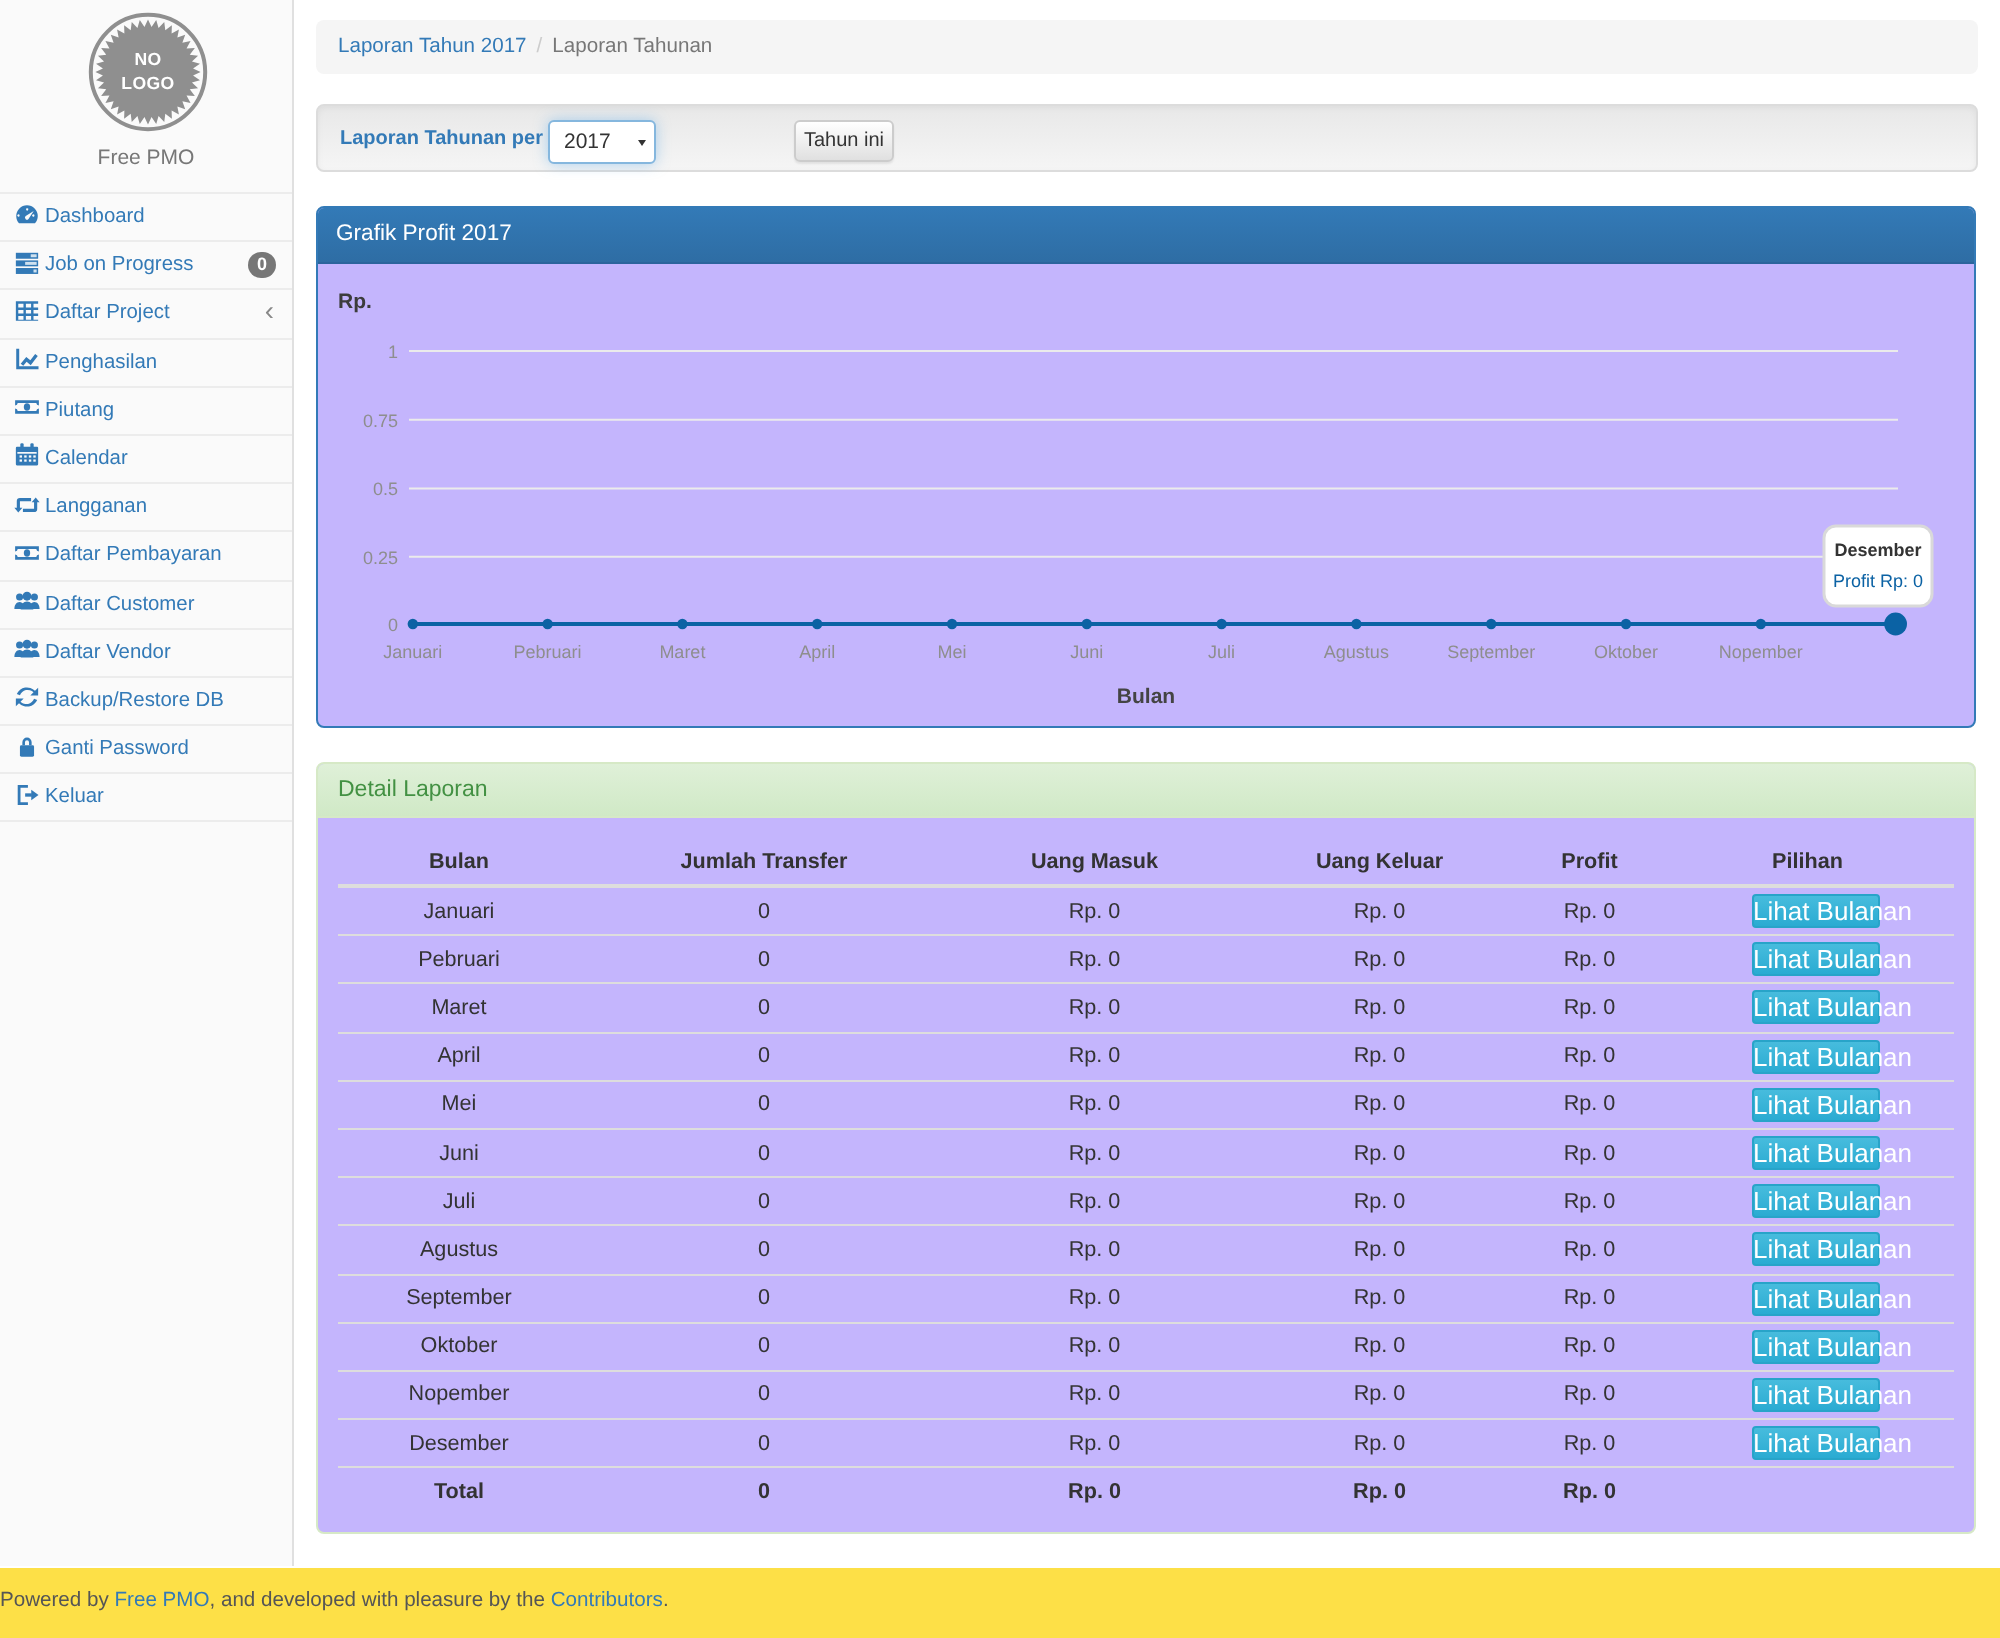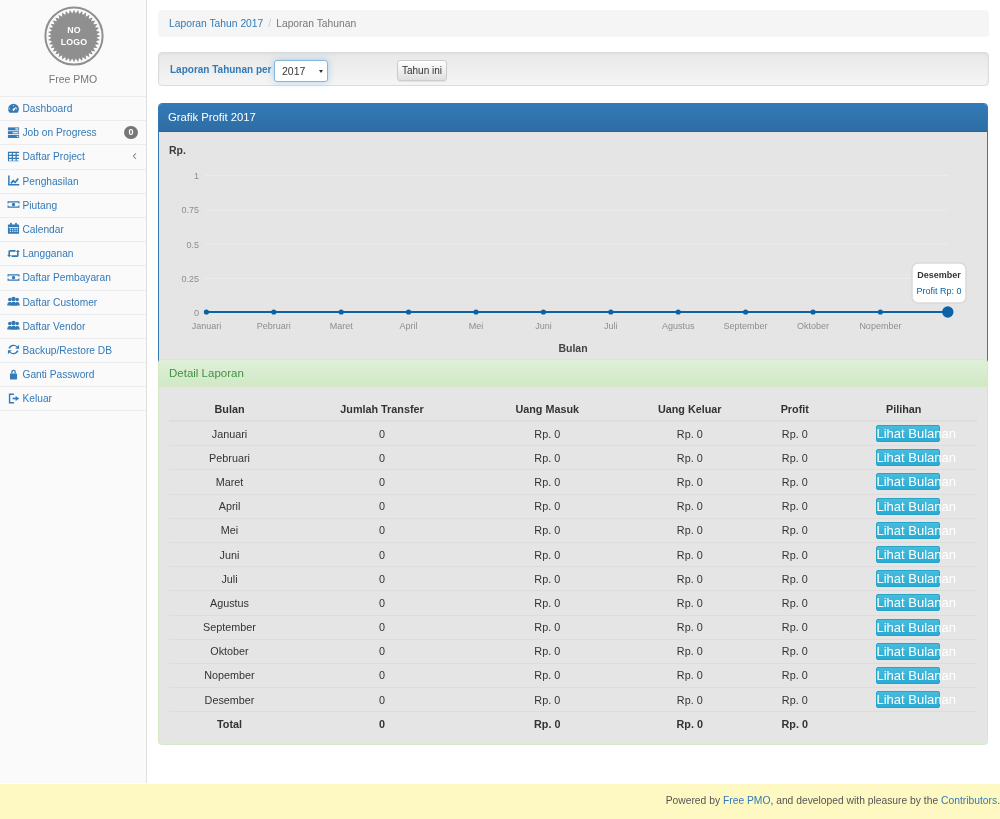--- a/index.html
+++ b/index.html
@@ -18,35 +18,35 @@
 #crumb { position:absolute; left:0; top:10px; width:831px; height:27px; line-height:27px; background:#f5f5f5; border-radius:4px; font-size:10.3px; color:#777; }
 #crumb .in { padding-left:11px; }
 #crumb a { color:#337ab7; }
 #well { position:absolute; left:0; top:52px; width:829px; height:32px; background:linear-gradient(to bottom,#e8e8e8 0%,#f5f5f5 100%); border:1px solid #dcdcdc; border-radius:4px; box-shadow:inset 0 1px 3px rgba(0,0,0,.05); }
 #well label { position:absolute; left:11px; top:0; line-height:33px; font-weight:bold; color:#337ab7; font-size:10px; }
 #fakesel { position:absolute; left:115px; top:7px; width:45px; height:20px; background:#fff; border:1px solid #85b7de; border-radius:3px; box-shadow:0 0 7px rgba(102,175,233,.5); font-size:10.5px; color:#333; line-height:20px; text-align:left; padding-left:7px; }
 #fakesel .arr { position:absolute; right:4.5px; top:8.5px; width:0; height:0; border-left:2.8px solid transparent; border-right:2.8px solid transparent; border-top:3.6px solid #333; }
 .btn { display:inline-block; text-align:center; border-radius:3px; }
 #btn-lihat { position:absolute; left:152px; top:6px; width:67px; height:21px; line-height:21px; white-space:nowrap; font-size:10px; color:#fff; background:linear-gradient(to bottom,#50c0e0 0%,#2aabd2 100%); border:1px solid #28a4c9; box-shadow:inset 0 1px 0 rgba(255,255,255,.15);margin-top:44px; }
 #btn-tahun { position:absolute; left:238px; top:7px; width:48px; height:19px; line-height:19px; white-space:nowrap; font-size:10px; color:#333; background:linear-gradient(to bottom,#ffffff 0%,#e0e0e0 100%); border:1px solid #ccc; box-shadow:inset 0 1px 0 rgba(255,255,255,.15),0 1px 1px rgba(0,0,0,.075); }
-.panel { position:absolute; left:0; width:828px; border-radius:4px; background:#e5e5e5; }
+.panel { position:absolute; left:0; width:828px; border-radius:4px; background:#c4b5fd; }
 #panel-chart { top:103px; height:259px; border:1px solid #337ab7; }
 #panel-chart .hd { height:27px; line-height:27px; background:linear-gradient(to bottom,#337ab7 0%,#2e6da4 100%); color:#fff; font-size:11.3px; padding-left:9px; border-radius:3px 3px 0 0; border-bottom:1px solid #2b649c; }
 #chartbox { position:relative; width:828px; height:231px; }
-#panel-detail { top:359px; height:384px; border:1px solid #d6e9c6; }
+#panel-detail { top:381px; height:384px; border:1px solid #d6e9c6; }
 #panel-detail .hd { height:26px; line-height:26px; background:linear-gradient(to bottom,#dff0d8 0%,#d0e9c6 100%); color:#439143; font-size:11.5px; padding-left:10px; border-radius:3px 3px 0 0; border-bottom:1px solid #d6e9c6; }
 #tbl { position:absolute; left:10px; top:38px; width:808px; border-collapse:collapse; font-size:10.8px; color:#333; }
 #tbl th { font-weight:bold; border-bottom:2px solid #ddd; }
 #tbl td { border-top:1px solid #ddd; }
 #tbl th { padding:0 5px; height:22px; } #tbl td { padding:0 5px; height:23.2px; }
 #tbl .c { text-align:center; }
 #tbl .r { text-align:center; }
 #tbl col.c1 { width:121px; } #tbl col.c2 { width:184px; } #tbl col.c3 { width:146.5px; } #tbl col.c4 { width:138.5px; } #tbl col.c5 { width:71.5px; } #tbl col.c6 { width:146.5px; }
 .btn-xs { display:block; margin:0 0 0 40px; width:62px; height:15px; line-height:15px; border-radius:2px; color:#fff; font-size:13px; white-space:nowrap; text-align:center; background:linear-gradient(to bottom,#47bcdd 0%,#2aabd2 100%); border:1px solid #28a4c9; }
-#footer { position:absolute; left:0; top:784px; width:1000px; height:35px; background:#fef9c3; text-align:right; font-size:10.3px; color:#555; line-height:34px; }
+#footer { position:absolute; left:0; top:784px; width:1000px; height:35px; background:#fde047; text-align:left; font-size:10.3px; color:#555; line-height:34px; }
 #footer a { color:#337ab7; }
 .mi { fill:#337ab7; }
 </style>
 </head>
 <body>
 <div id="sidebar">
   <svg id="logo" width="60" height="60" viewBox="0 0 60 60">
     <circle cx="30" cy="30" r="28.6" fill="none" stroke="#8f8f8f" stroke-width="2"></circle>
     <polygon points="56.30,30.00 52.53,31.77 55.98,34.11 51.98,35.28 55.01,38.13 50.88,38.65 53.43,41.94 49.27,41.81 51.28,45.46 47.19,44.68 48.60,48.60 44.68,47.19 45.46,51.28 41.81,49.27 41.94,53.43 38.65,50.88 38.13,55.01 35.28,51.98 34.11,55.98 31.77,52.53 30.00,56.30 28.23,52.53 25.89,55.98 24.72,51.98 21.87,55.01 21.35,50.88 18.06,53.43 18.19,49.27 14.54,51.28 15.32,47.19 11.40,48.60 12.81,44.68 8.72,45.46 10.73,41.81 6.57,41.94 9.12,38.65 4.99,38.13 8.02,35.28 4.02,34.11 7.47,31.77 3.70,30.00 7.47,28.23 4.02,25.89 8.02,24.72 4.99,21.87 9.12,21.35 6.57,18.06 10.73,18.19 8.72,14.54 12.81,15.32 11.40,11.40 15.32,12.81 14.54,8.72 18.19,10.73 18.06,6.57 21.35,9.12 21.87,4.99 24.72,8.02 25.89,4.02 28.23,7.47 30.00,3.70 31.77,7.47 34.11,4.02 35.28,8.02 38.13,4.99 38.65,9.12 41.94,6.57 41.81,10.73 45.46,8.72 44.68,12.81 48.60,11.40 47.19,15.32 51.28,14.54 49.27,18.19 53.43,18.06 50.88,21.35 55.01,21.87 51.98,24.72 55.98,25.89 52.53,28.23" fill="#8f8f8f"></polygon>
     <text x="30" y="26.6" text-anchor="middle" font-size="8.8" font-weight="bold" fill="#fff" letter-spacing="0.2">NO</text>

